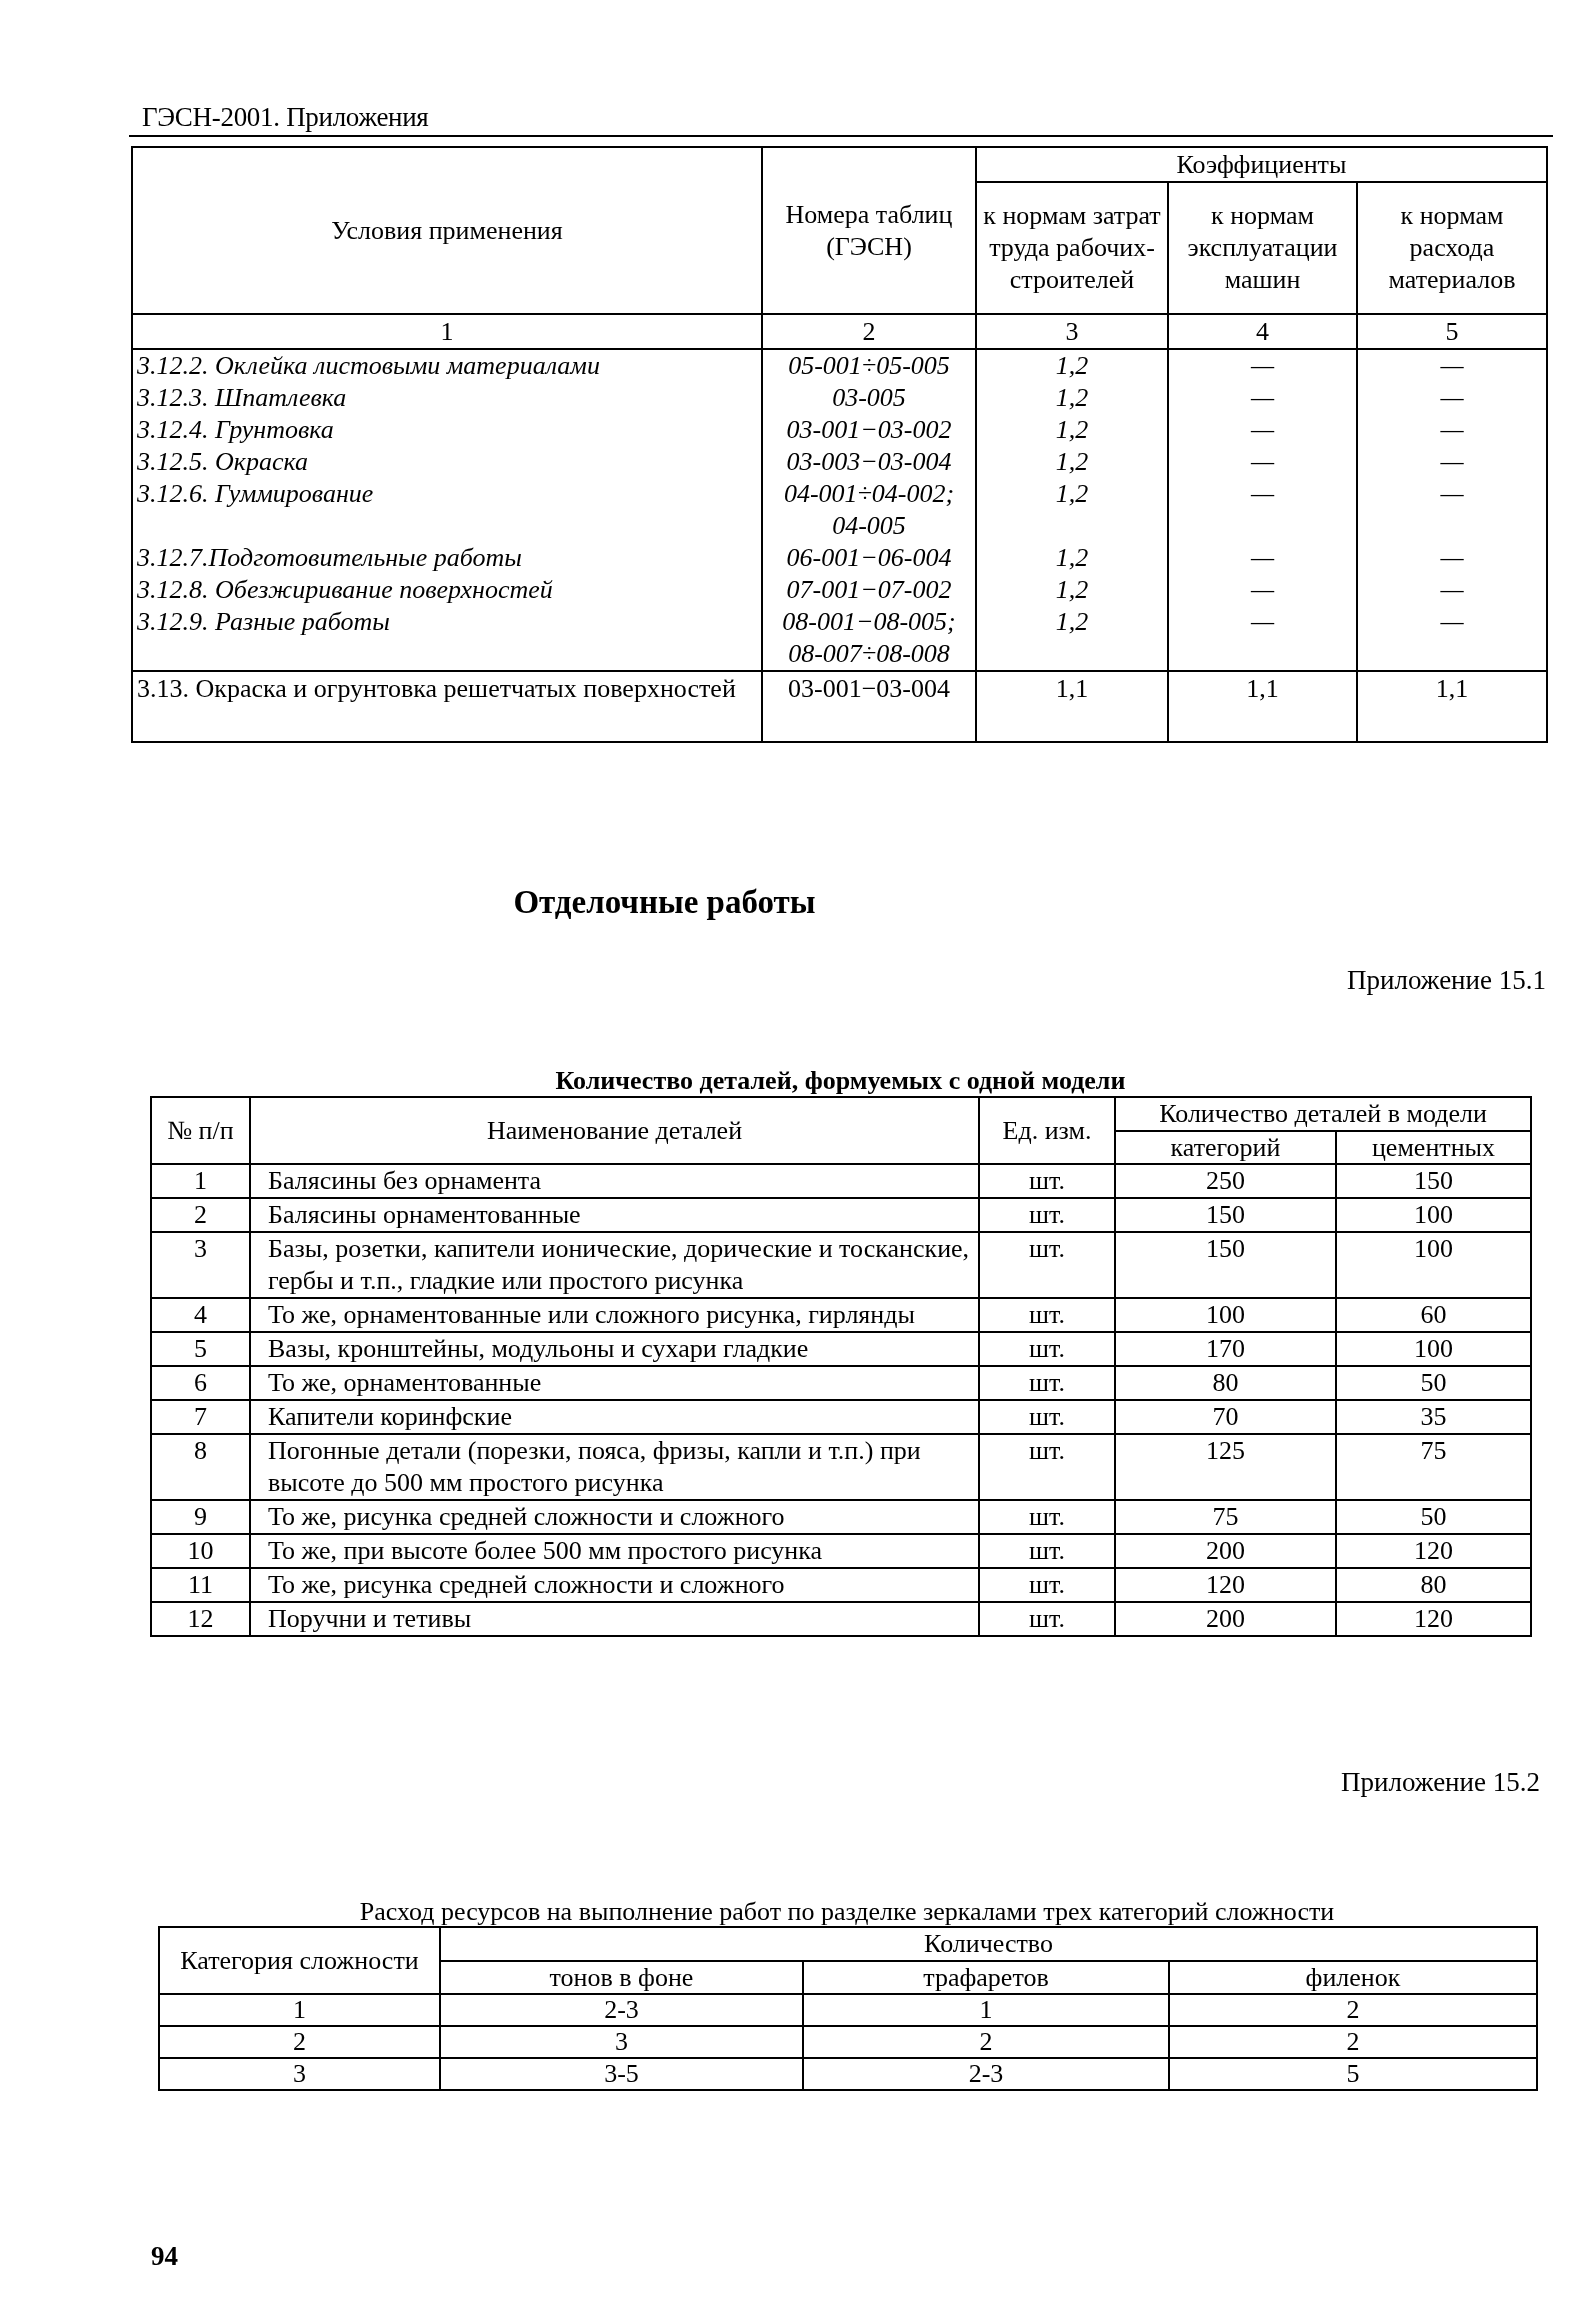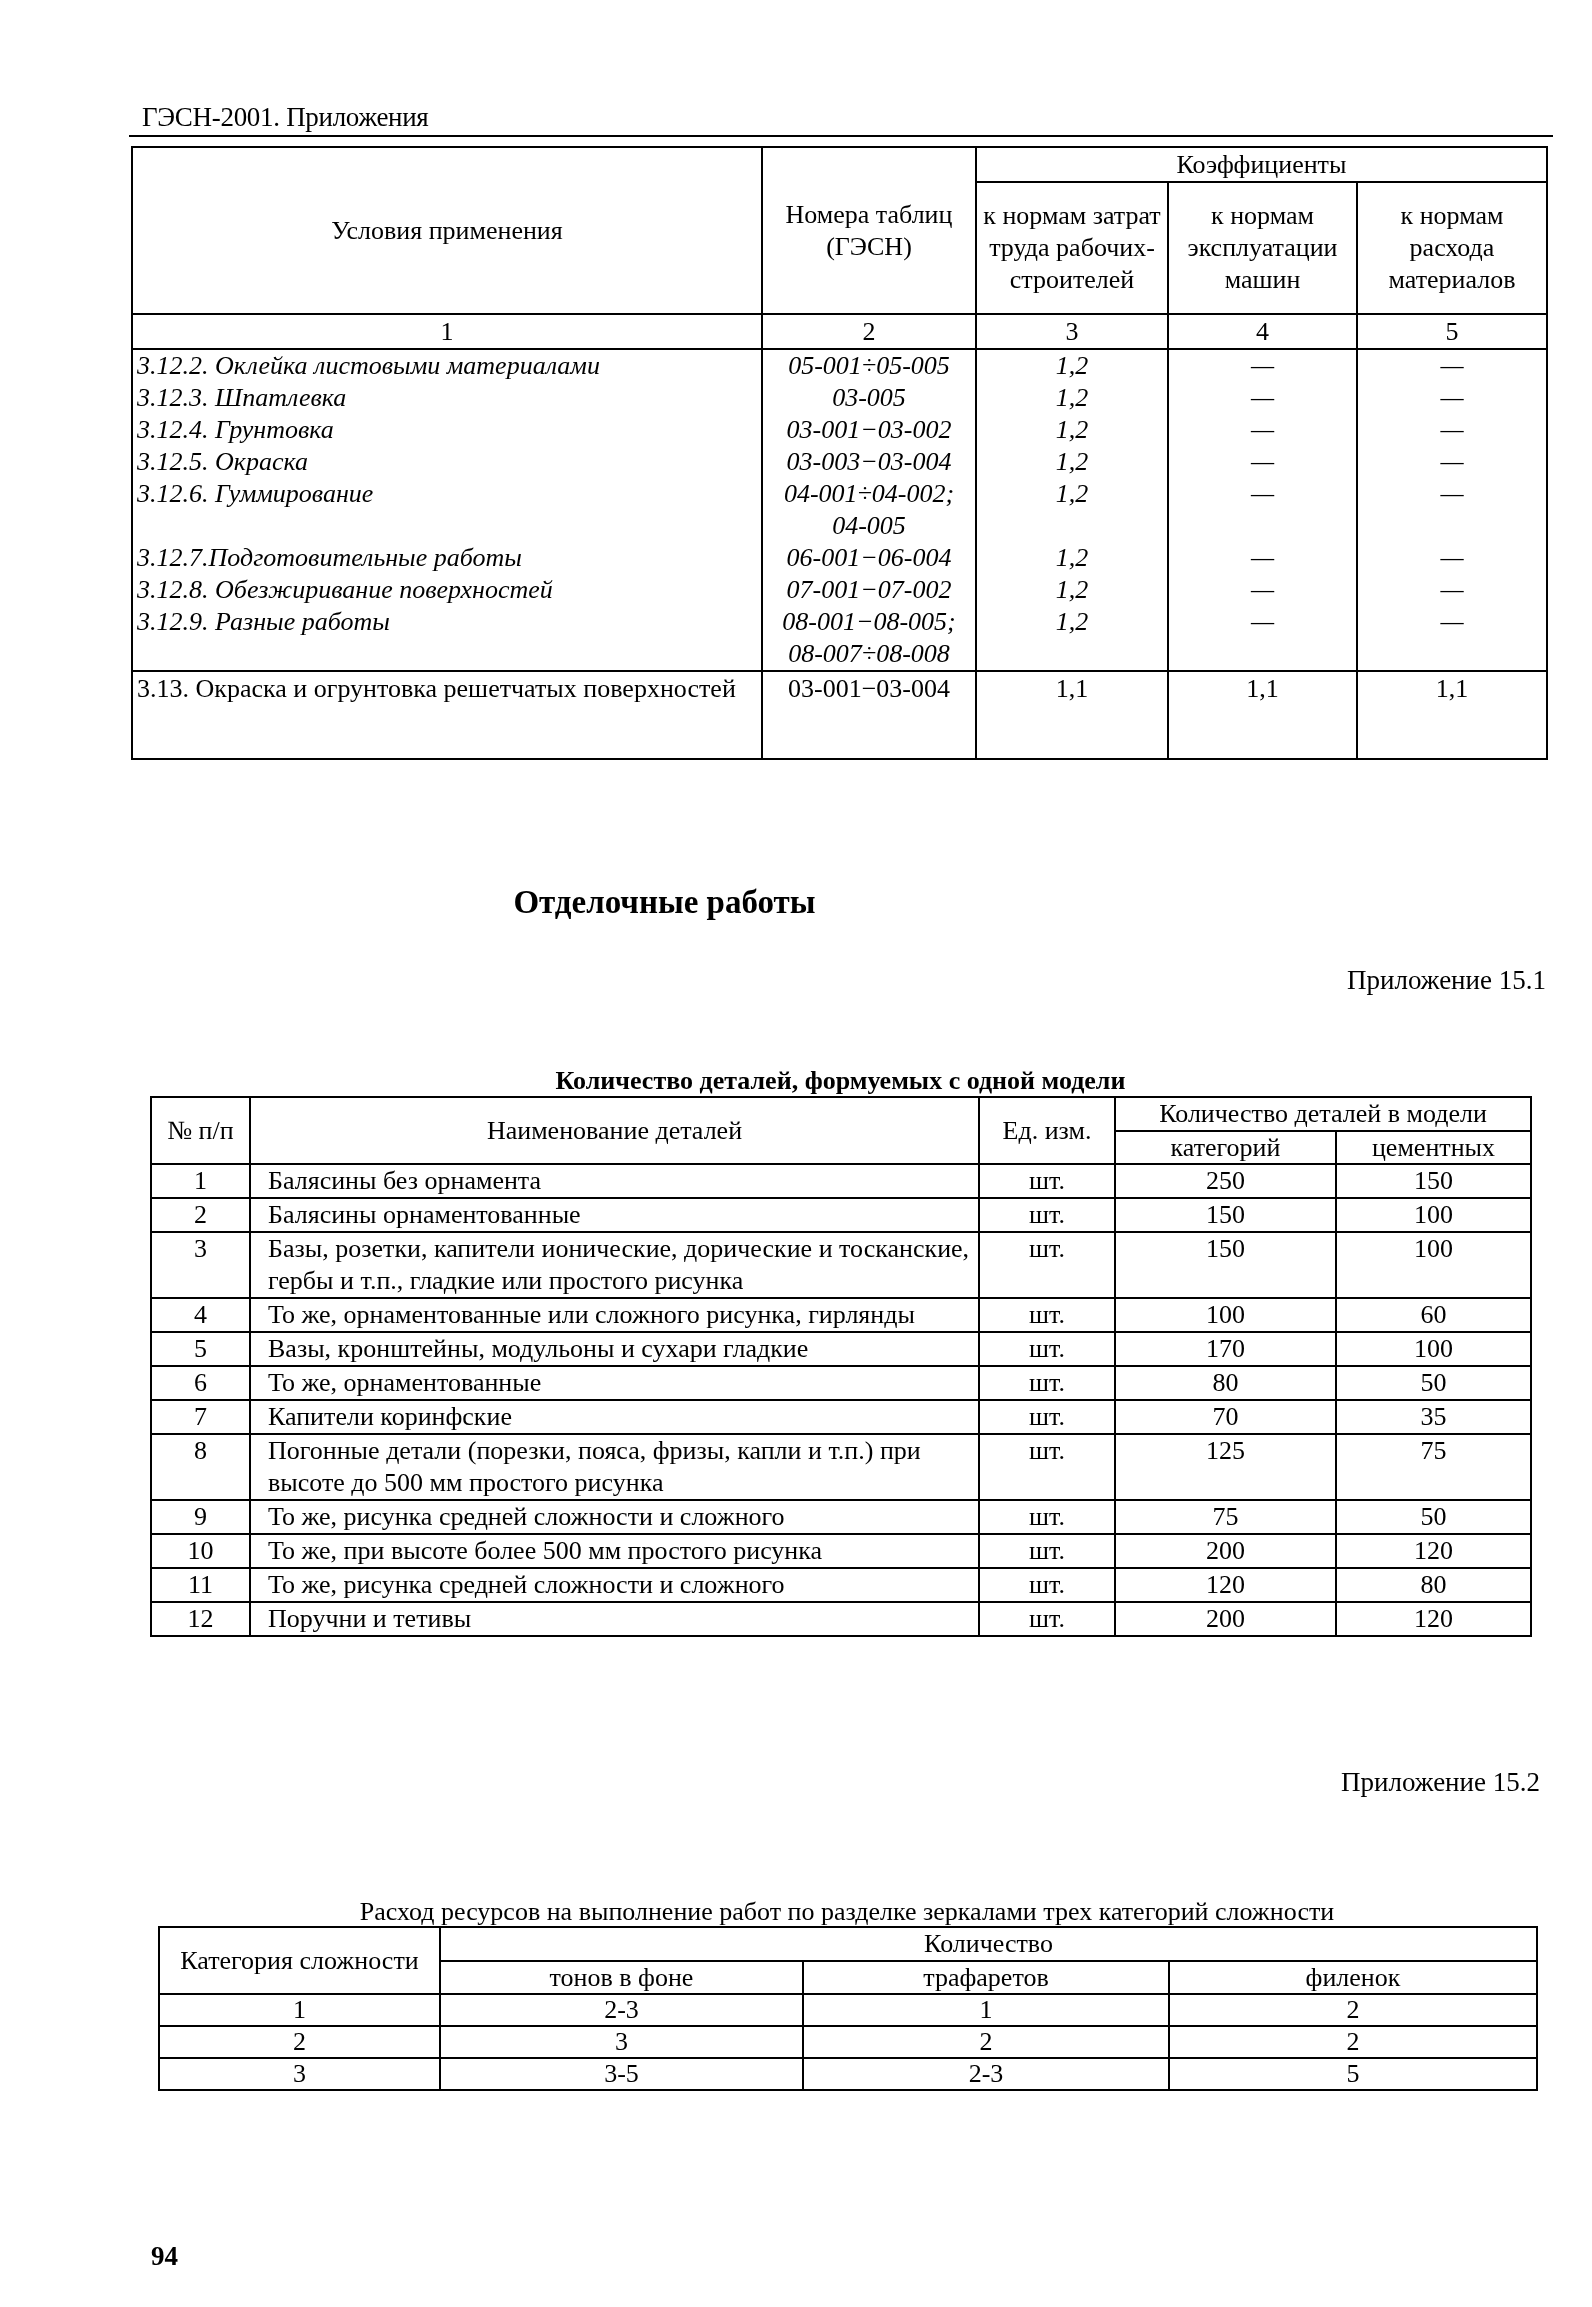--- a/index.html
+++ b/index.html
@@ -130,21 +130,21 @@
         <div>—</div>
         <div></div>
         <div>—</div>
         <div>—</div>
         <div>—</div>
         <div></div>
       </td>
     </tr>
   </tbody>
   <tbody>
-    <tr style="height:88px">
+    <tr style="height:71px">
       <td style="line-height:33px">3.13. Окраска и огрунтовка решетчатых поверхностей</td>
       <td class="c" style="line-height:33px">03-001−03-004</td>
       <td class="c" style="line-height:33px">1,1</td>
       <td class="c" style="line-height:33px">1,1</td>
       <td class="c" style="line-height:33px">1,1</td>
     </tr>
   </tbody>
 </table>
 
 <div class="abs section-title">Отделочные работы</div>

